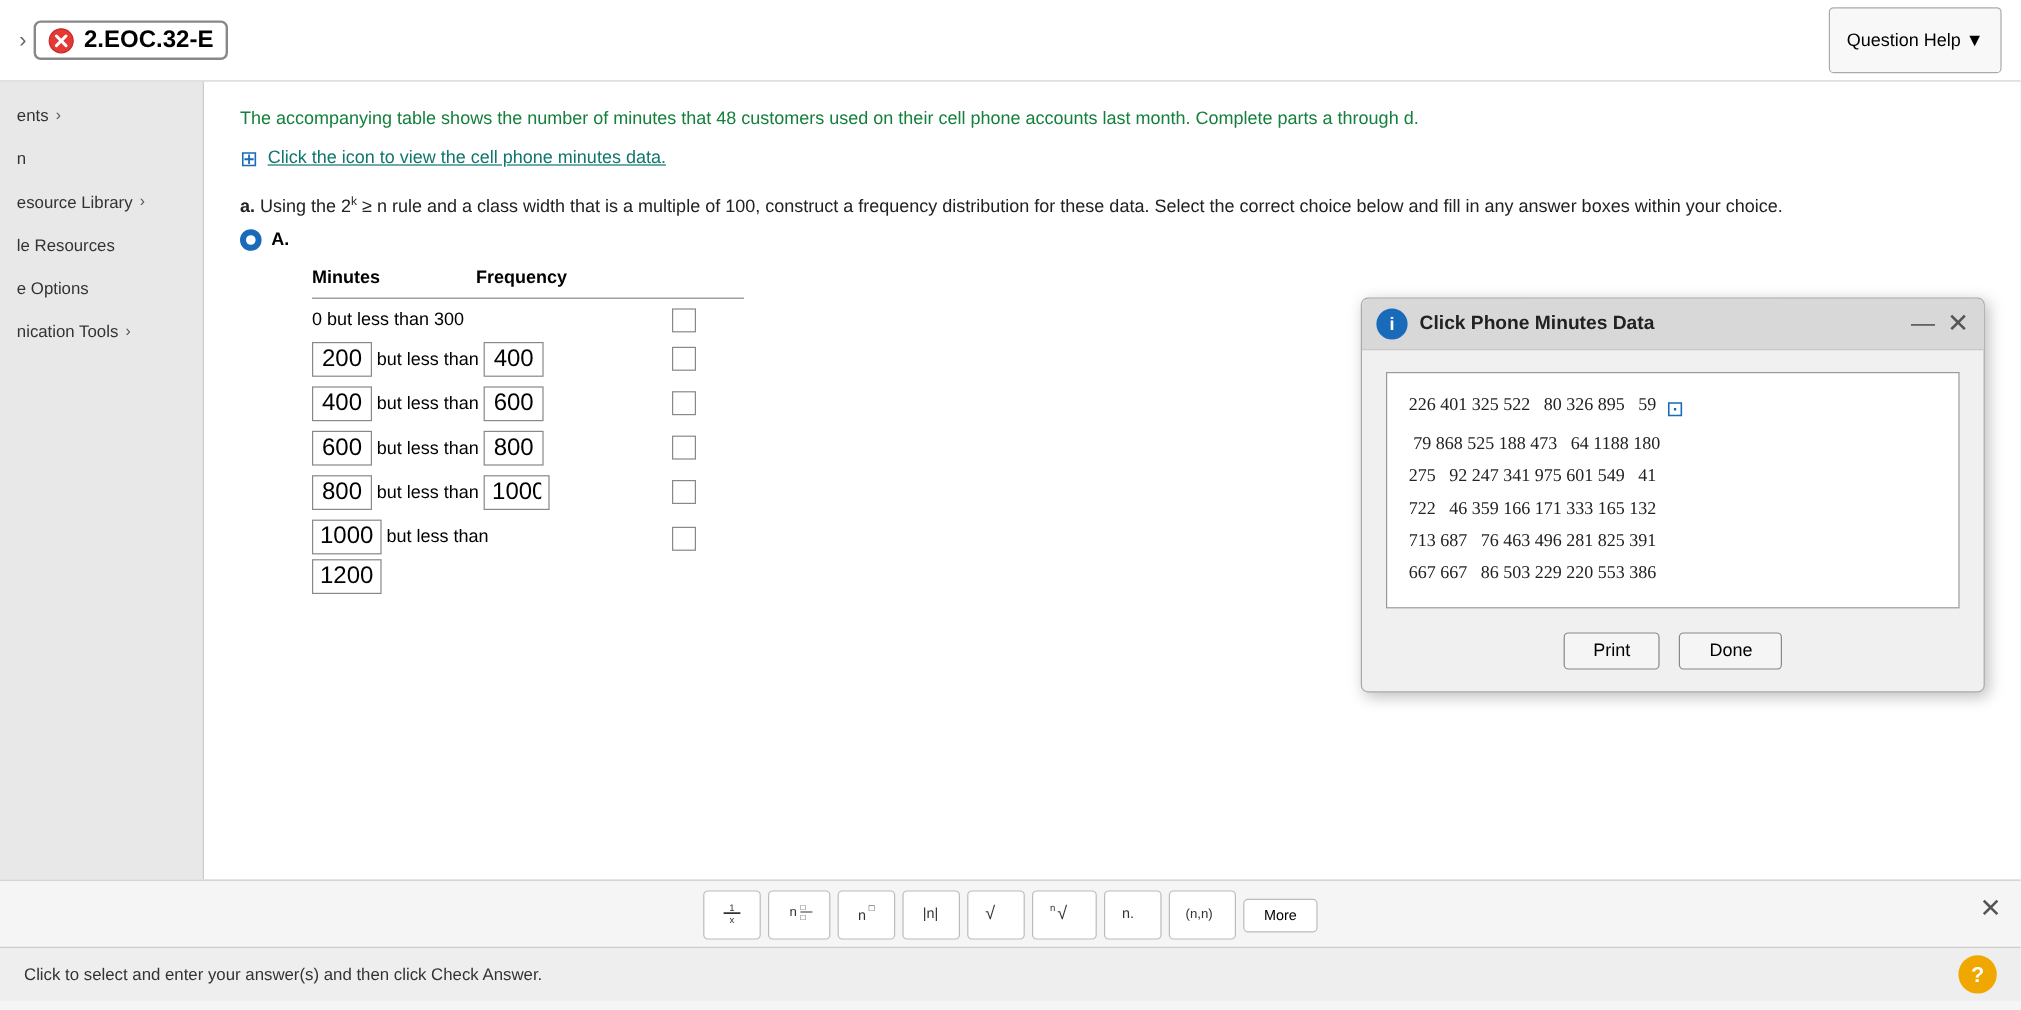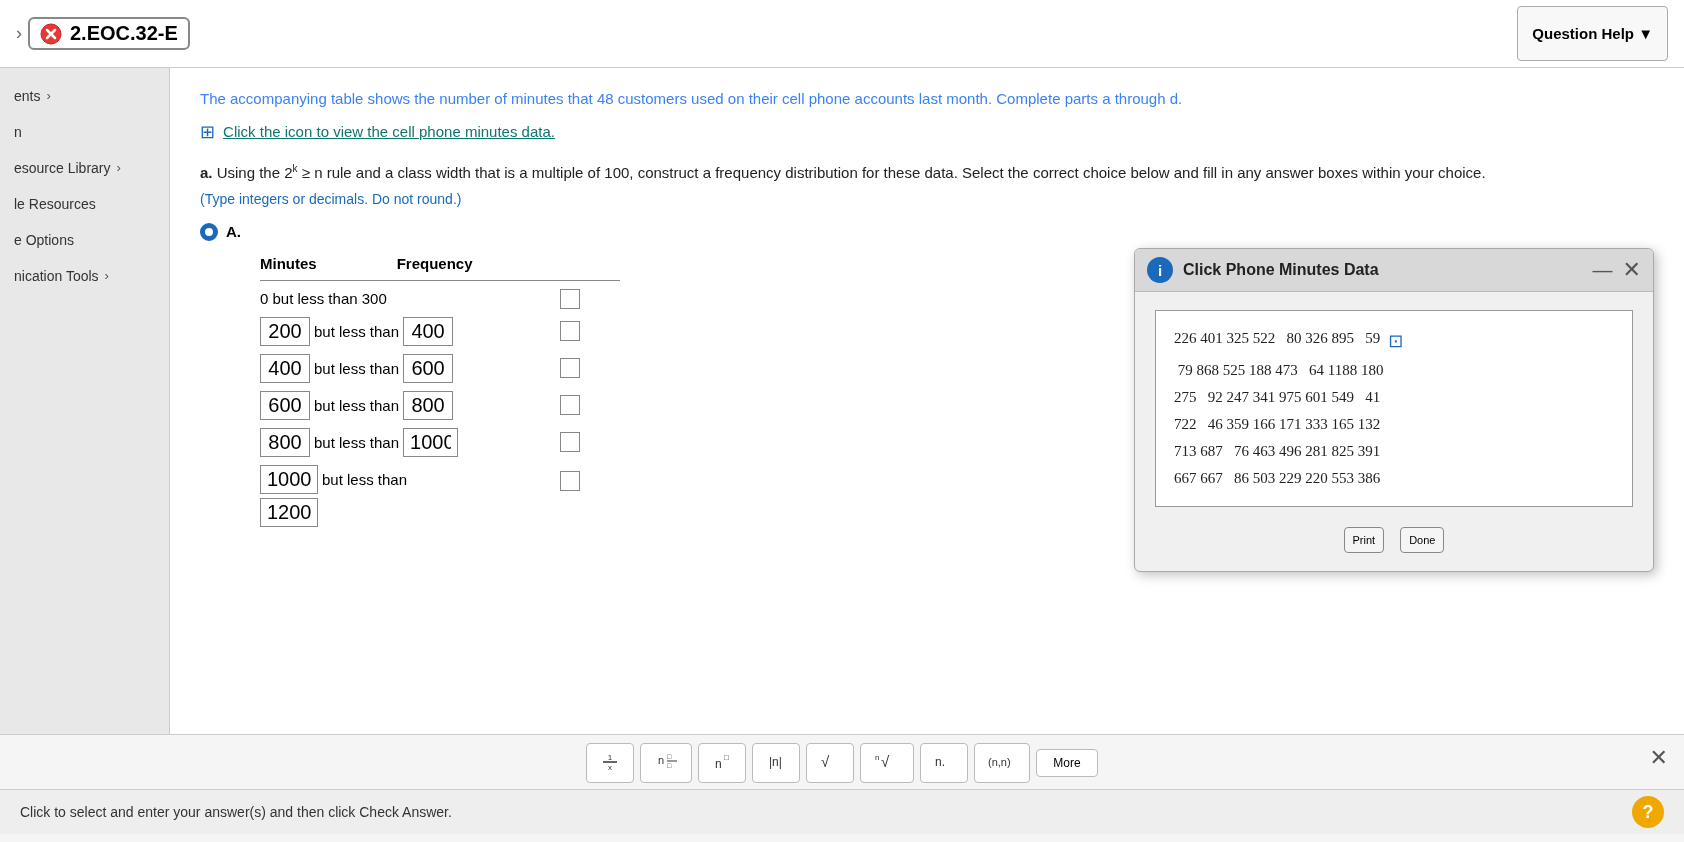--- a/index.html
+++ b/index.html
@@ -46,21 +46,20 @@
       margin-left: auto;
       border: 1px solid #aaa;
       background: #f8f8f8;
       border-radius: 4px;
       padding: 18px 14px;
       font-size: 15px;
       cursor: pointer;
       display: flex;
       align-items: center;
       gap: 6px;
-      font-weight: bold;
     }
 
     
     .main-layout {
       display: flex;
       flex: 1;
       overflow: hidden;
     }
 
     
@@ -87,21 +86,21 @@
     .content-area {
       flex: 1;
       background: #fff;
       overflow-y: auto;
       padding: 20px 30px;
       position: relative;
     }
 
     .question-text {
       font-size: 15px;
-      color: #3b82f6;
+      color: #15803d;
       margin-bottom: 10px;
       line-height: 1.5;
     }
 
     .data-link-row {
       display: flex;
       align-items: center;
       gap: 8px;
       margin-bottom: 18px;
     }
@@ -274,22 +273,22 @@
     }
     .dialog-footer {
       display: flex;
       justify-content: center;
       gap: 16px;
     }
     .dialog-btn {
       border: 1px solid #888;
       background: #f5f5f5;
       border-radius: 4px;
-      padding: 6px 8px;
-      font-size: 11px;
+      padding: 6px 24px;
+      font-size: 15px;
       cursor: pointer;
     }
 
     
     .bottom-toolbar {
       background: #f5f5f5;
       border-top: 1px solid #ccc;
       padding: 8px 0;
       display: flex;
       flex-direction: column;
@@ -391,21 +390,20 @@
 
     <div class="data-link-row">
       <span class="grid-icon">⊞</span>
       <span class="data-link-text">Click the icon to view the cell phone minutes data.</span>
     </div>
 
     <p class="part-a-text">
       <strong>a.</strong>
       <span> Using the 2<sup>k</sup> ≥ n rule and a class width that is a multiple of 100, construct a frequency distribution for these data. Select the correct choice below and fill in any answer boxes within your choice.</span>
     </p>
-    <p class="type-note">(Type integers or decimals. Do not round.)</p>
 
     <div class="option-row">
       <div class="radio-circle">
         <div class="radio-inner"></div>
       </div>
       <span class="option-label">A.</span>
     </div>
 
     <div class="freq-table">
       <div class="freq-header-row">

